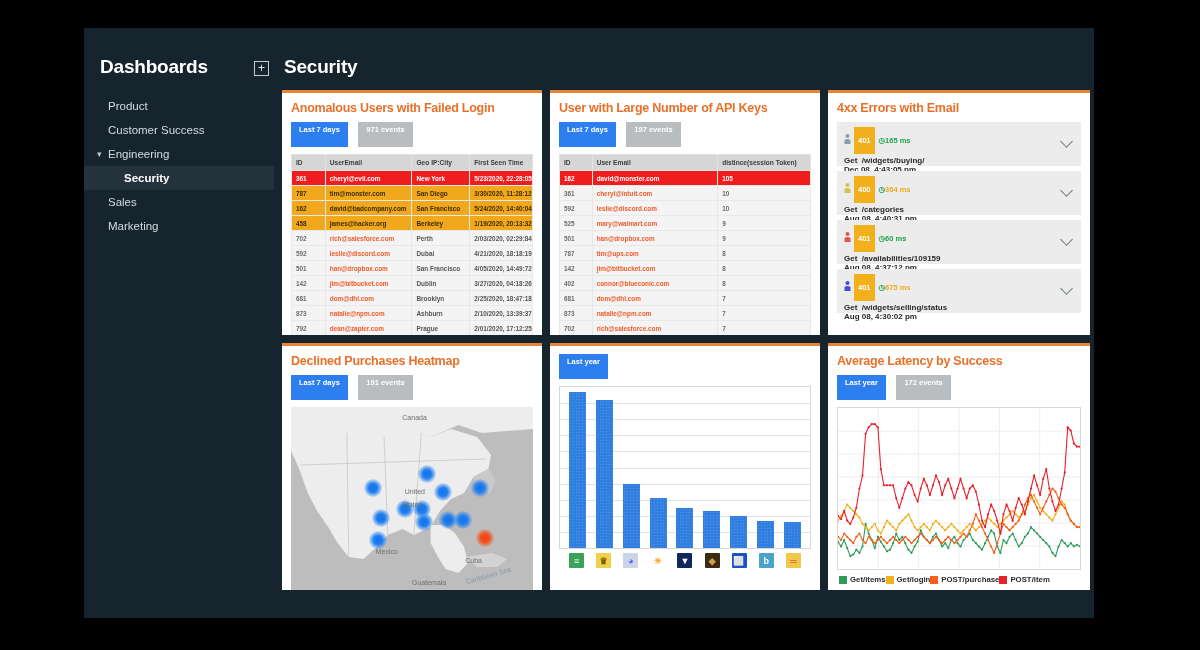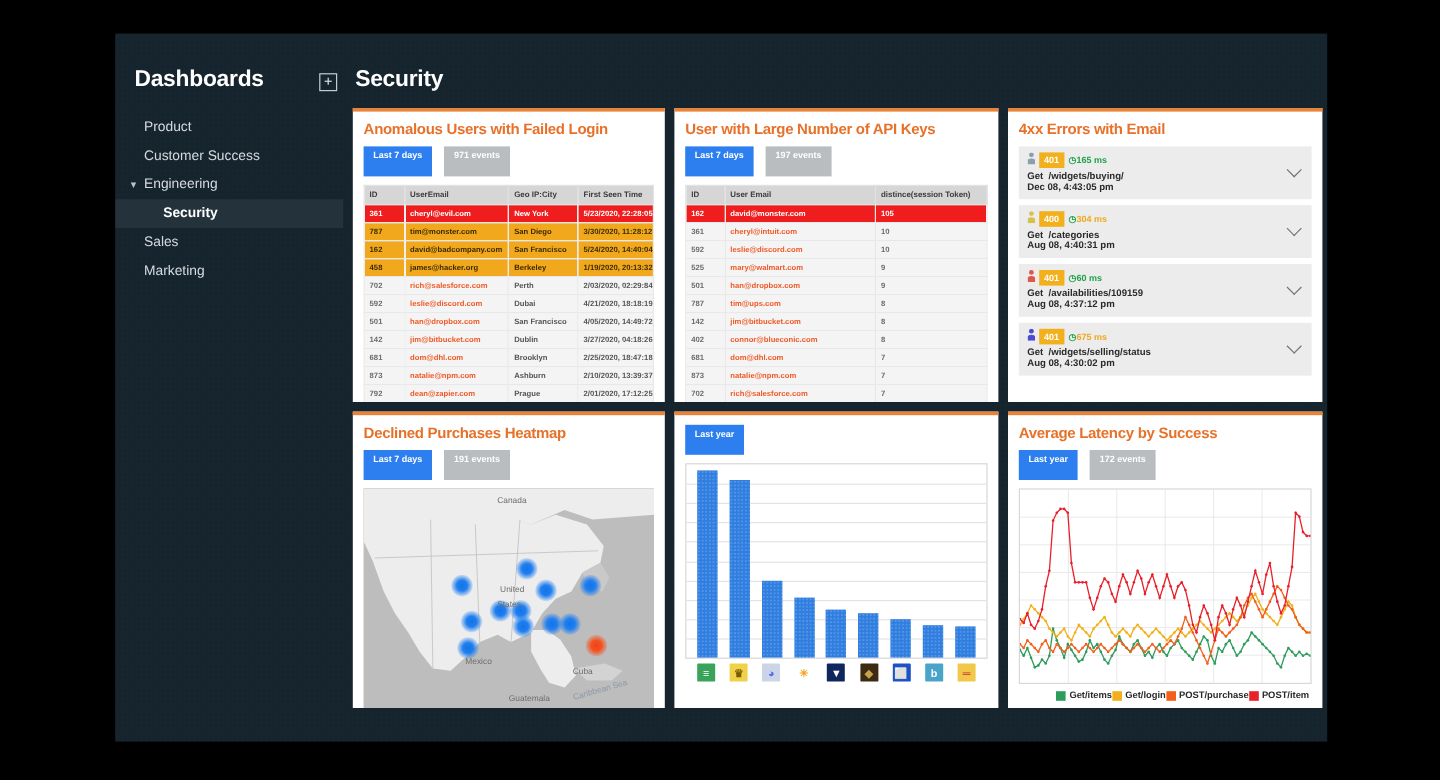--- a/index.html
+++ b/index.html
@@ -4,21 +4,21 @@
 <style>
   * { box-sizing: border-box; margin: 0; padding: 0; }
   html, body {
     width: 1200px; height: 650px;
     background: #000000;
     font-family: "Liberation Sans", sans-serif;
     overflow: hidden;
   }
   #app-window {
     position: absolute;
-    left: 96px; top: 28px;
+    left: 84px; top: 28px;
     width: 1010px; height: 590px;
     background: #16242e;
     background-image:
       radial-gradient(rgba(255,255,255,0.035) 0.7px, transparent 0.7px);
     background-size: 4px 4px;
     overflow: hidden;
   }
   
   #sidebar {
     position: absolute; left: 0; top: 0;
@@ -138,21 +138,21 @@
     height: 44px;
     cursor: pointer;
   }
   .err-line1 { font-size: 7.5px; line-height: 11px; white-space: nowrap; }
   .err-code {
     display: inline-block;
     background: #f2b01c;
     color: #ffffff;
     font-weight: bold;
     font-size: 7.5px;
-    padding: 1px 4px;
+    padding: 8px 4px;
     vertical-align: middle;
     margin: 0 4px 0 3px;
   }
   .person { display: inline-block; vertical-align: middle; }
   .clock { color: #1ea34a; font-weight: bold; vertical-align: middle; }
   .ms { font-weight: bold; vertical-align: middle; }
   .err-line2 {
     font-size: 8px; font-weight: bold; color: #2a2a2a;
     margin-top: 2px; white-space: nowrap;
   }
@@ -224,21 +224,21 @@
   }
   
   .line-plot {
     position: relative;
     height: 163px;
     border: 1px solid #d8d8d8;
     background: #ffffff;
   }
   .line-plot svg { display: block; width: 100%; height: 100%; }
   .legend {
-    display: flex; justify-content: flex-end;
+    display: flex; justify-content: flex-start;
     padding: 5px 2px 0 2px;
     font-size: 7.8px; font-weight: bold; color: #2a2a2a;
   }
   .legend-item { display: flex; align-items: center; white-space: nowrap; }
   .swatch { width: 8px; height: 8px; margin-right: 3px; }
 </style>
 </head>
 <body>
 
 <div id="app-window">

